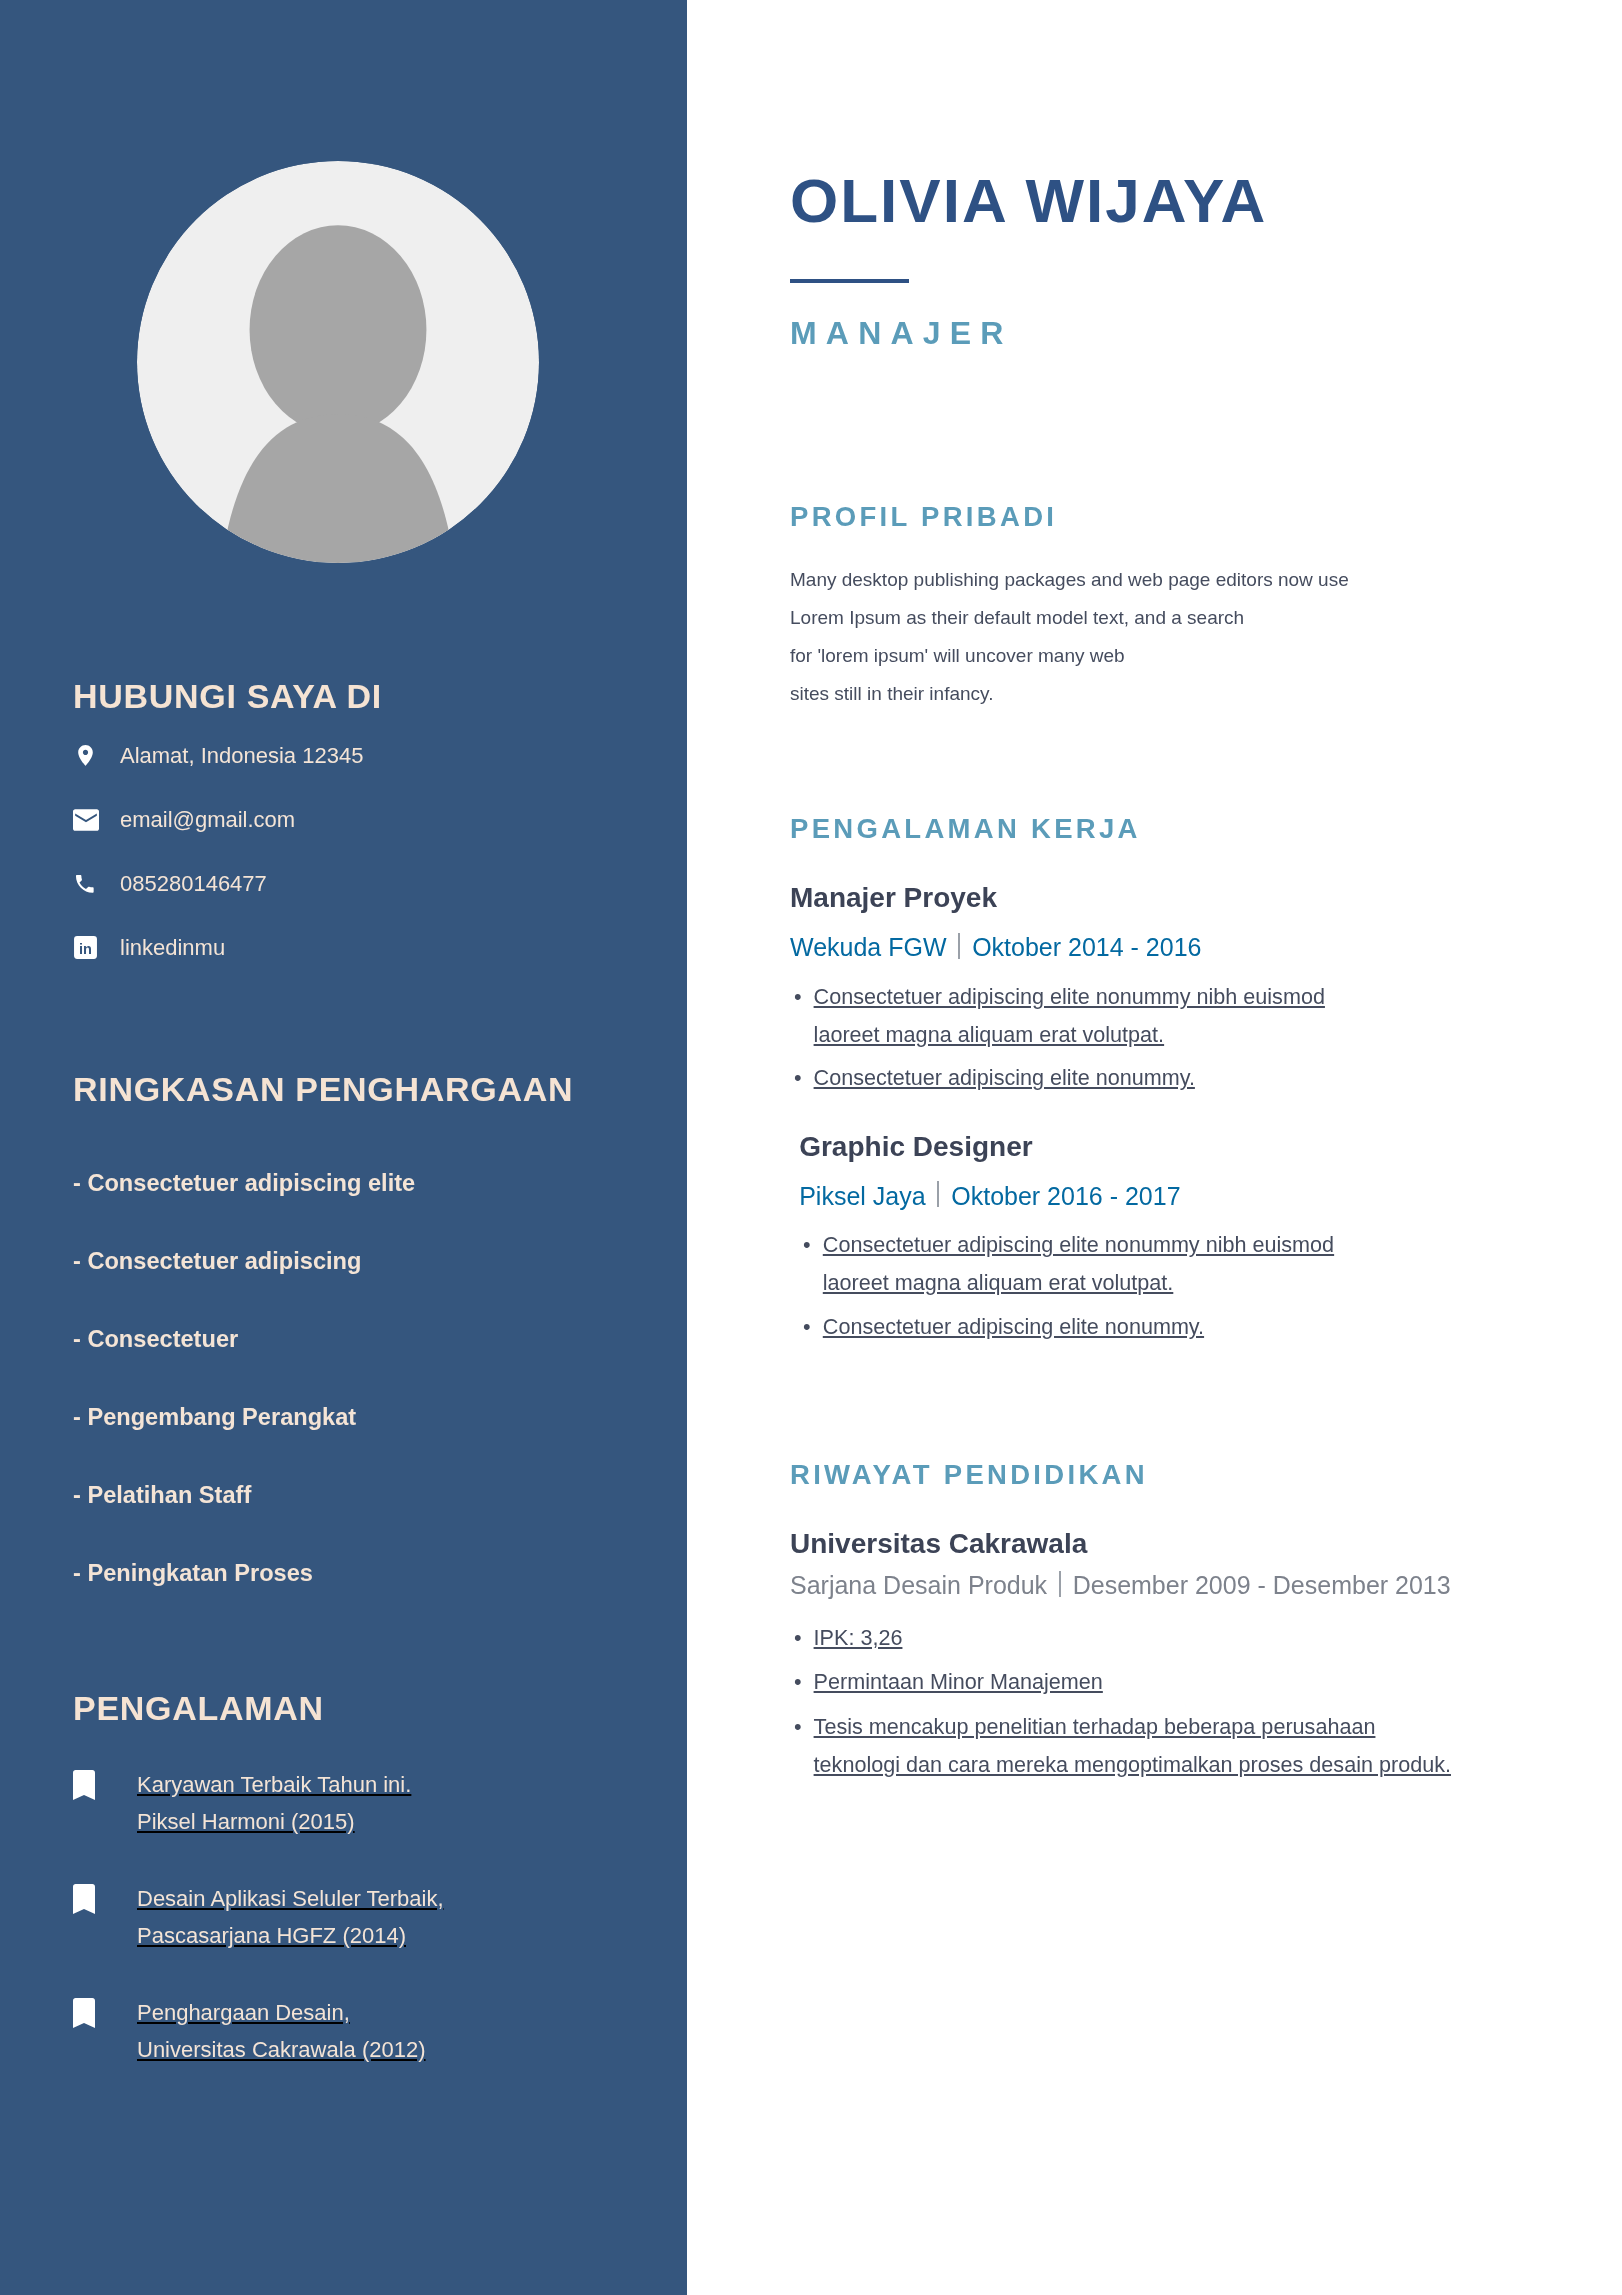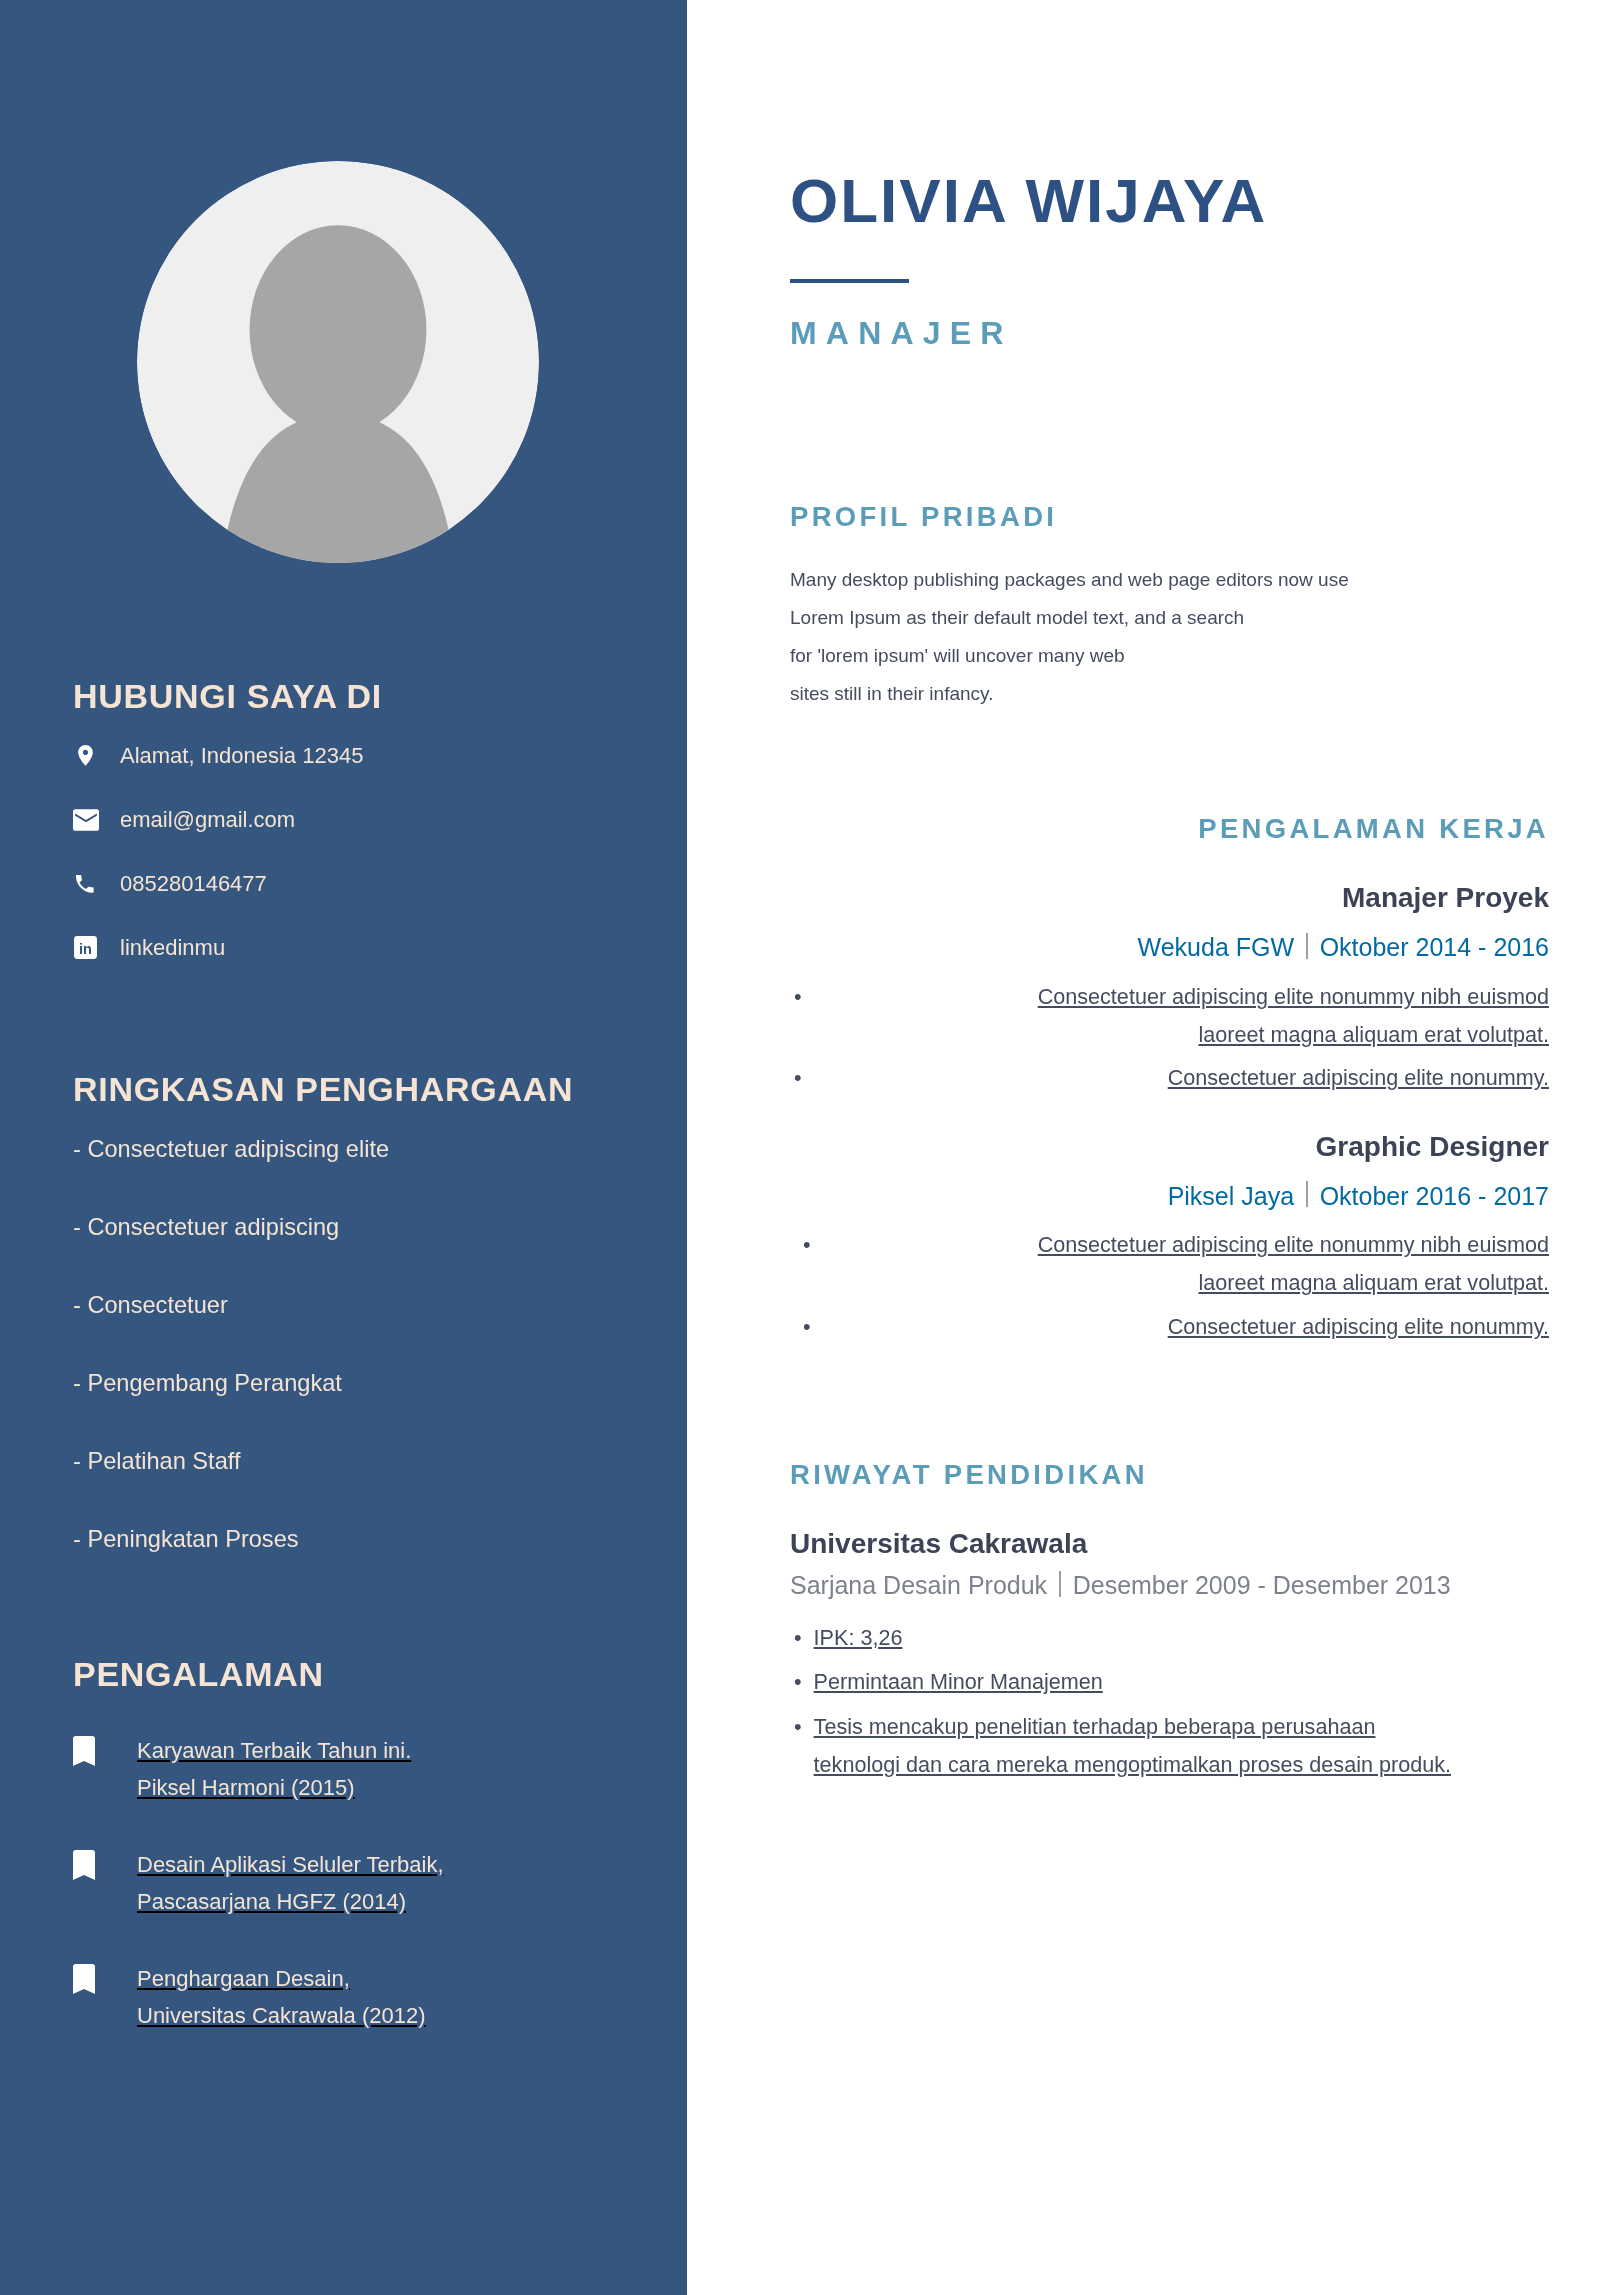--- a/index.html
+++ b/index.html
@@ -32,21 +32,21 @@
   .sb-heading.skills{margin-top:110px;}
   .sb-heading.awards{margin-top:105px;}
   ul{list-style:none;margin:0;padding:0;}
   .contact-list{margin-top:23.6px;}
   .contact-list li{
     display:flex;align-items:center;
     height:29px;margin-bottom:35px;
     color:#F4E4D6;font-size:22px;
   }
   .icon-box{width:30px;flex:0 0 30px;margin-right:17px;display:flex;}
-  .skills-list{margin-top:30px;}
+  .skills-list{margin-top:64px;font-weight:bold;}
   .skills-list li{
     font-size:23.6px;line-height:26px;margin-bottom:52px;
     color:#F4E4D6;
   }
   .awards-list{margin-top:41px;text-decoration:underline;}
   .awards-list li{
     display:flex;align-items:flex-start;
     margin-bottom:40px;
     color:#F4E4D6;font-size:22px;line-height:37px;
   }
@@ -67,21 +67,21 @@
   .role{
     margin-top:34px;
     font-size:32px;line-height:32px;font-weight:600;
     letter-spacing:9.2px;color:#5B9CB9;
   }
   .section-heading{
     font-size:27.5px;line-height:27.5px;font-weight:bold;
     letter-spacing:3.3px;color:#5B9CB9;
   }
   .section-profile{margin-top:154px;}
-  .section-experience{margin-top:102px;text-align:right;}
+  .section-experience{margin-top:102px;}
   .section-education{margin-top:115px;}
   .body-text{
     margin-top:30px;
     font-size:19px;line-height:38px;color:#454C5E;
   }
   .job{margin-top:33px;}
   .job.first{margin-top:39px;}
   .job.indent{margin-left:9.2px;}
   .item-title{
     font-size:28px;line-height:33px;font-weight:bold;color:#3C4356;

